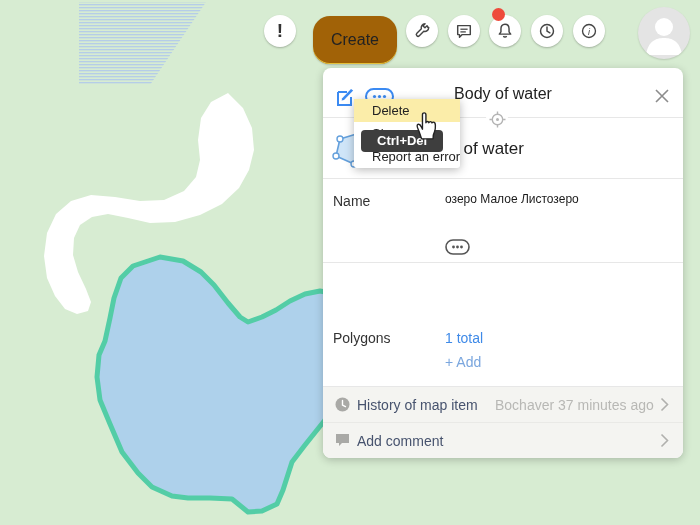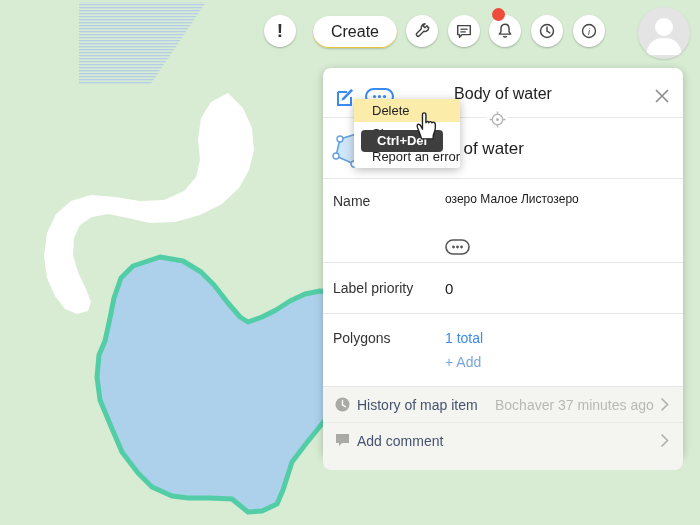--- a/index.html
+++ b/index.html
@@ -5,22 +5,22 @@
   html,body{margin:0;padding:0;background:#888;}
   *{box-sizing:border-box;font-family:"Liberation Sans","DejaVu Sans",sans-serif;}
   .screen{position:relative;width:700px;height:525px;overflow:hidden;background:#d7ecd2;
           box-shadow:inset 0 0 0 2px #a3a8a3;}
   svg{display:block}
   
   .tb-circle{position:absolute;width:32px;height:32px;border-radius:50%;background:#fff;
              box-shadow:0 1px 2px rgba(0,0,0,.25);display:flex;align-items:center;justify-content:center;
              cursor:pointer;z-index:6;}
   .alert-btn{left:264px;top:15px;font-weight:bold;font-size:19px;color:#333;}
-  .create-btn{position:absolute;left:313px;top:16px;width:84px;height:32px;border-radius:17px;
-              background:#ffffff;box-shadow:0 1px 2px rgba(0,0,0,.2), inset 0 -1px 0 #e7c33c;
+  .create-btn{position:absolute;left:313px;top:16px;width:84px;height:48px;border-radius:17px;
+              background:#a16207;box-shadow:0 1px 2px rgba(0,0,0,.2), inset 0 -1px 0 #e7c33c;
               display:flex;align-items:center;justify-content:center;font-size:16px;color:#222;
               cursor:pointer;z-index:6;}
   .badge{position:absolute;left:492px;top:8px;width:13px;height:13px;border-radius:50%;
          background:#ee4b3b;z-index:7;}
   .avatar{position:absolute;left:638px;top:7px;width:52px;height:52px;border-radius:50%;
           background:#e4e4e4;overflow:hidden;box-shadow:0 1px 2px rgba(0,0,0,.15);z-index:6;cursor:pointer;}
   
   .panel{position:absolute;left:323px;top:68px;width:360px;height:390px;background:#fff;
          border-radius:8px;box-shadow:0 2px 8px rgba(0,0,0,.22);z-index:10;}
   .panel-header{position:absolute;left:0;top:0;width:100%;height:50px;border-bottom:1px solid #e7e7e7;}
@@ -40,21 +40,21 @@
   .name-attrs{position:absolute;left:122px;top:37px;font-size:14px;color:#bdbdbd;}
   .name-attrs .check{color:#bdbdbd;margin-left:8px;}
   .name-attrs span{margin-right:8px;}
   .name-more{position:absolute;left:122px;top:60px;cursor:pointer;}
   .priority-row{position:absolute;left:0;top:195px;width:100%;height:51px;border-bottom:1px solid #e7e7e7;}
   .priority-value{position:absolute;left:122px;top:17px;font-size:15px;color:#1a1a1a;}
   .polygons-row{position:absolute;left:0;top:246px;width:100%;height:72px;}
   .link{color:#3f8ae8;font-size:14px;cursor:pointer;}
   .link-total{position:absolute;left:122px;top:16px;}
   .link-add{position:absolute;left:122px;top:40px;color:#7aa6de;}
-  .panel-footer{position:absolute;left:0;top:318px;width:100%;height:84px;background:#f4f4f1;
+  .panel-footer{position:absolute;left:0;top:318px;width:100%;height:72px;background:#f4f4f1;
                 border-top:1px solid #e7e7e7;border-radius:0 0 8px 8px;}
   .footer-row{position:absolute;left:0;width:100%;height:36px;cursor:pointer;}
   .footer-row.r1{top:0;border-bottom:1px solid #e9e9e6;}
   .footer-row.r2{top:36px;}
   .footer-ic{position:absolute;left:12px;top:10px;}
   .footer-label{position:absolute;left:34px;top:10px;font-size:14px;color:#47536e;}
   .footer-meta{position:absolute;left:172px;top:10px;font-size:14px;color:#b8b8b5;}
   .footer-chev{position:absolute;right:14px;top:10px;}
   
   .menu{position:absolute;left:354px;top:99px;width:106px;background:#fff;border-radius:3px;
@@ -188,24 +188,20 @@
       <span class="name-more">
         <svg width="25" height="16" viewBox="0 0 25 16">
           <rect x="1" y="1" width="23" height="14" rx="7" fill="none" stroke="#555" stroke-width="1.6"></rect>
           <circle cx="8.5" cy="8" r="1.4" fill="#555"></circle>
           <circle cx="12.5" cy="8" r="1.4" fill="#555"></circle>
           <circle cx="16.5" cy="8" r="1.4" fill="#555"></circle>
         </svg>
       </span>
     </div>
 
-    <div class="priority-row">
-      <span class="row-label" style="top:17px;">Label priority</span>
-      <span class="priority-value">0</span>
-    </div>
 
     <div class="polygons-row">
       <span class="row-label" style="top:16px;">Polygons</span>
       <span class="link link-total">1 total</span>
       <span class="link link-add">+ Add</span>
     </div>
 
     <div class="panel-footer">
       <div class="footer-row r1">
         <span class="footer-ic">

